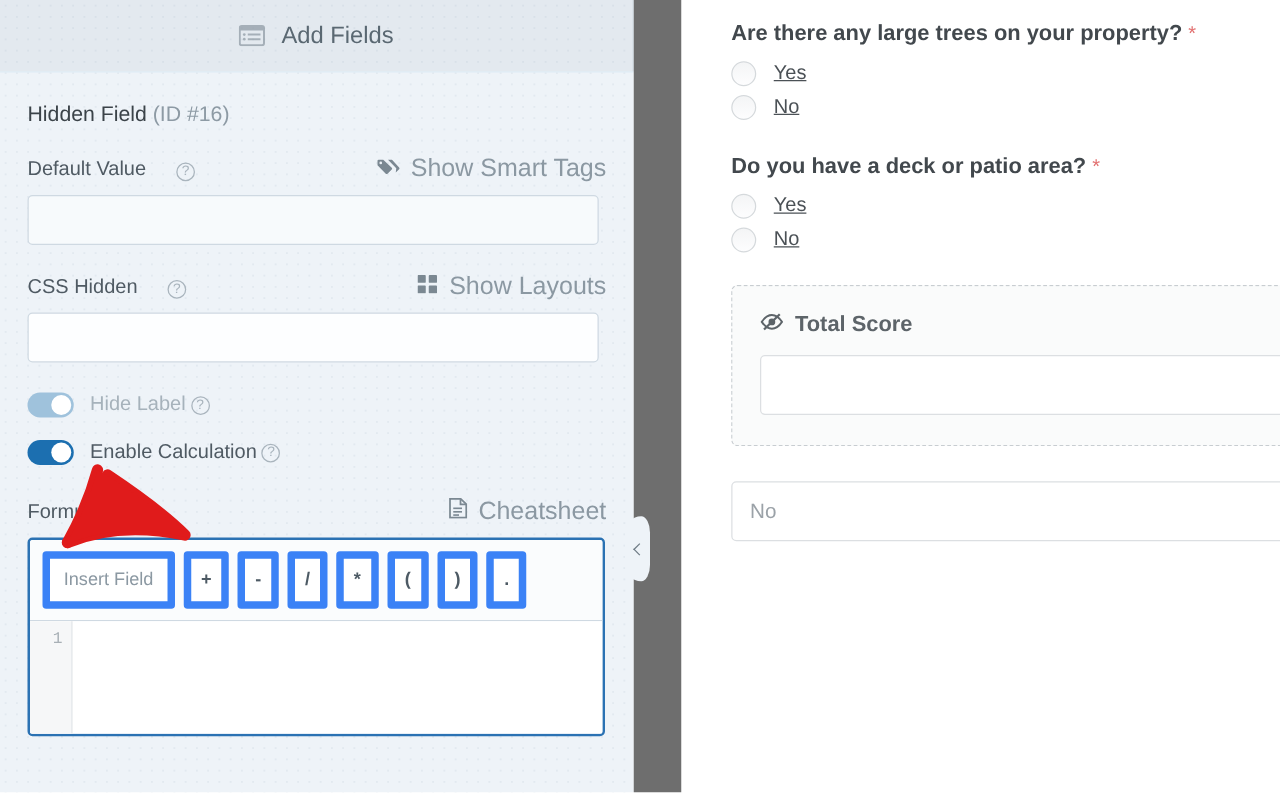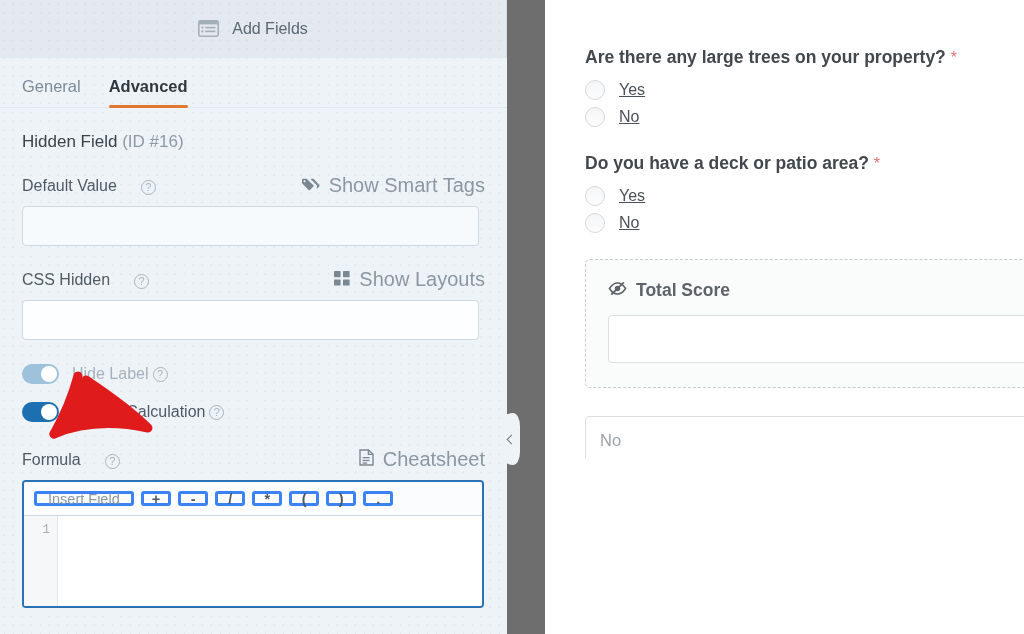--- a/index.html
+++ b/index.html
@@ -31,21 +31,21 @@
     display: flex;
     height: 58px;
     border-bottom: 1px solid #ddebf5;
   }
   .panel-tab {
     flex: 1;
     display: flex;
     align-items: center;
     justify-content: center;
     gap: 13px;
-    font-size: 16px;
+    font-size: 19px;
     color: #5a6872;
     cursor: pointer;
     position: relative;
   }
   .panel-tab.inactive {
     background: #e3e9ef;
     background-image: radial-gradient(#d8e0e8 1px, transparent 1px);
     background-size: 9px 9px;
     border-right: 1px solid #d4dde5;
   }
@@ -178,24 +178,24 @@
     overflow: hidden;
   }
   .formula-toolbar {
     display: flex;
     gap: 7px;
     padding: 9px 10px;
     background: #fafcfd;
     border-bottom: 1px solid #cfd9e2;
   }
   .fbtn {
-    border: 3px solid #3b82f6;
+    border: 6px solid #3b82f6;
     border-radius: 3px;
     background: #ffffff;
-    height: 15px;
+    height: 46px;
     min-width: 30px;
     padding: 0 8px;
     font-size: 14.5px;
     color: #5c6a74;
     display: flex; align-items: center; justify-content: center;
     cursor: pointer;
     font-family: "Liberation Sans", sans-serif;
   }
   .fbtn.insert { color: #8b98a2; padding: 0 11px; }
   .fbtn.op { font-weight: bold; color: #4d5a64; }
@@ -244,21 +244,21 @@
     border-bottom: 1.6px solid #6d7a84;
     transform: rotate(45deg);
     margin-left: 2px;
   }
 
   
   .preview {
     flex: 1;
     height: 458px;
     background: #ffffff;
-    padding: 47px 0 0 40px;
+    padding: 16px 0 0 40px;
     overflow: hidden;
   }
   .q-block { margin-bottom: 26px; }
   .q-label {
     font-size: 17.5px;
     font-weight: bold;
     color: #42484d;
     margin-bottom: 12px;
   }
   .req { color: #e27070; font-weight: normal; font-size: 16px; }
@@ -337,24 +337,20 @@
             <circle cx="4.4" cy="7.6" r="1.1" fill="#8e9aa4"></circle>
             <circle cx="4.4" cy="11.4" r="1.1" fill="#8e9aa4"></circle>
             <rect x="7.2" y="6.8" width="10.2" height="1.6" fill="#8e9aa4"></rect>
             <rect x="7.2" y="10.6" width="10.2" height="1.6" fill="#8e9aa4"></rect>
           </svg>
         </span>
         <span>Add Fields</span>
       </div>
     </div>
 
-    <div class="subtabs">
-      <div class="subtab">General</div>
-      <div class="subtab active">Advanced</div>
-    </div>
 
     <div class="panel-body">
 
       <div class="field-heading">
         <b>Hidden Field</b>
         <span class="idtag">(ID #16)</span>
       </div>
 
       
       <div class="opt-row">

